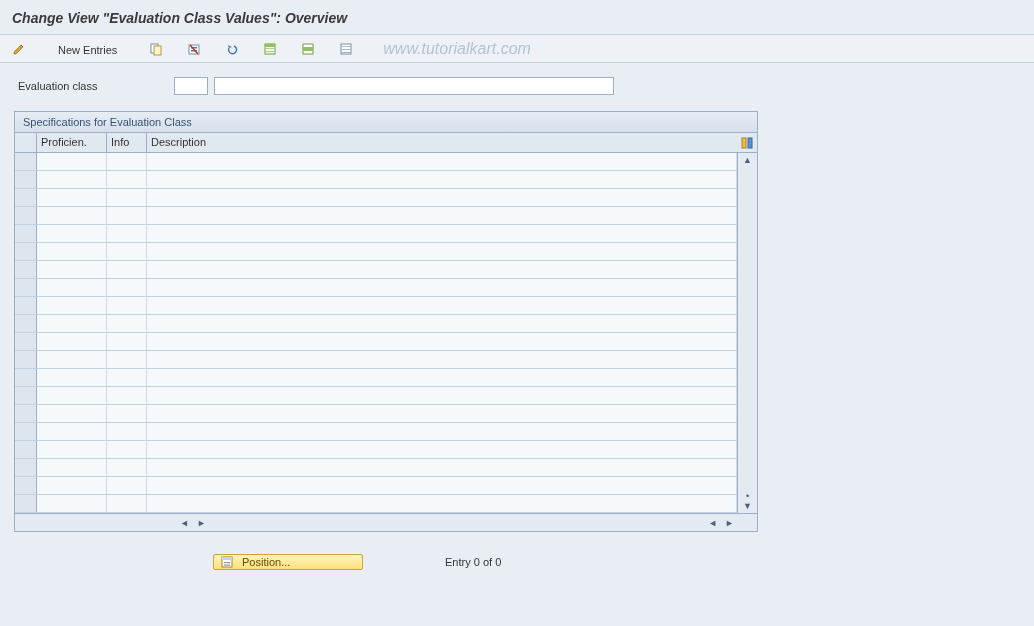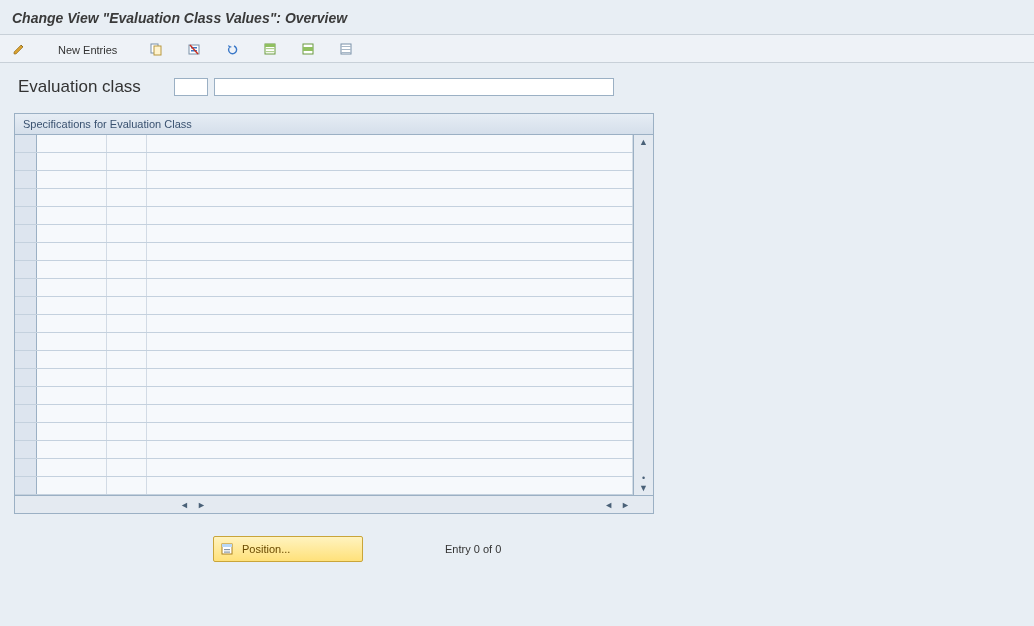--- a/index.html
+++ b/index.html
@@ -52,21 +52,21 @@
       opacity: 0.6;
     }
     .field-row {
       display: flex;
       align-items: center;
       padding: 14px 18px 10px;
       gap: 6px;
     }
     .field-label {
       width: 150px;
-      font-size: 17px;
+      font-size: 11px;
       color: #333;
     }
     .field-code {
       width: 26px;
       height: 18px;
       border: 1px solid #9bb0c4;
       background: #fff;
       font-size: 11px;
       padding: 1px 16px;
       text-align: right;
@@ -74,21 +74,21 @@
     .field-desc {
       width: 400px;
       height: 18px;
       border: 1px solid #9bb0c4;
       background: #fff;
       font-size: 11px;
       padding: 1px 3px;
     }
     .panel {
       margin: 6px 14px;
-      width: 640px;
+      width: 744px;
       border: 1px solid #9bb0c4;
       background: #f3f6fa;
     }
     .panel-title {
       background: linear-gradient(#e6edf5, #d5dfeb);
       padding: 4px 8px;
       font-size: 11px;
       color: #3a5270;
       border-bottom: 1px solid #9bb0c4;
     }
@@ -152,21 +152,21 @@
     .hscroll .arrows-right { display:flex; gap:2px; margin-right:20px; }
     .footer-row {
       display: flex;
       align-items: center;
       padding: 16px 18px;
       gap: 30px;
     }
     .position-btn {
       margin-left: 195px;
       width: 150px;
-      height: 26px;
+      height: 16px;
       background: linear-gradient(#fff3bf, #ffe17a);
       border: 1px solid #c9a53a;
       border-radius: 2px;
       display: flex;
       align-items: center;
       padding-left: 6px;
       gap: 8px;
       cursor: pointer;
       font-size: 11px;
       color: #6a4a00;
@@ -229,31 +229,44 @@
       </svg>
   </span>
   <span class="icon-btn">
     <svg width="14" height="14" viewBox="0 0 14 14">
         <rect x="2" y="2" width="10" height="10" fill="#fff" stroke="#7890a8"></rect>
         <rect x="2" y="4" width="10" height="1" fill="#a8b8c8"></rect>
         <rect x="2" y="7" width="10" height="1" fill="#a8b8c8"></rect>
         <rect x="2" y="10" width="10" height="1" fill="#a8b8c8"></rect>
       </svg>
   </span>
+  <span class="watermark">www.tutorialkart.com</span>
 </div>
 
 <div class="field-row">
   <span class="field-label">Evaluation class</span>
   <input class="field-code" readonly="" value="02" style="">
   <input class="field-desc" value="" style="">
 </div>
 
 <div class="panel">
   <div class="panel-title">Specifications for Evaluation Class</div>
   <div class="grid-wrap">
+    <div class="grid-header">
+      <div class="col-sel"></div>
+      <div class="col-prof">Proficien.</div>
+      <div class="col-info">Info</div>
+      <div class="col-desc">Description</div>
+      <div class="col-config">
+        <svg width="12" height="12" viewBox="0 0 12 12">
+            <rect x="1" y="1" width="4" height="10" fill="#f0c040" stroke="#aa8020"></rect>
+            <rect x="7" y="1" width="4" height="10" fill="#5a90d8" stroke="#3a6098"></rect>
+          </svg>
+      </div>
+    </div>
     <div class="grid-body">
       <div class="rows-area">
 
         <div class="grid-row">
             <div class="col-sel"></div>
             <div class="col-prof"></div>
             <div class="col-info"></div>
             <div class="col-desc"></div>
           </div>
         <div class="grid-row">

